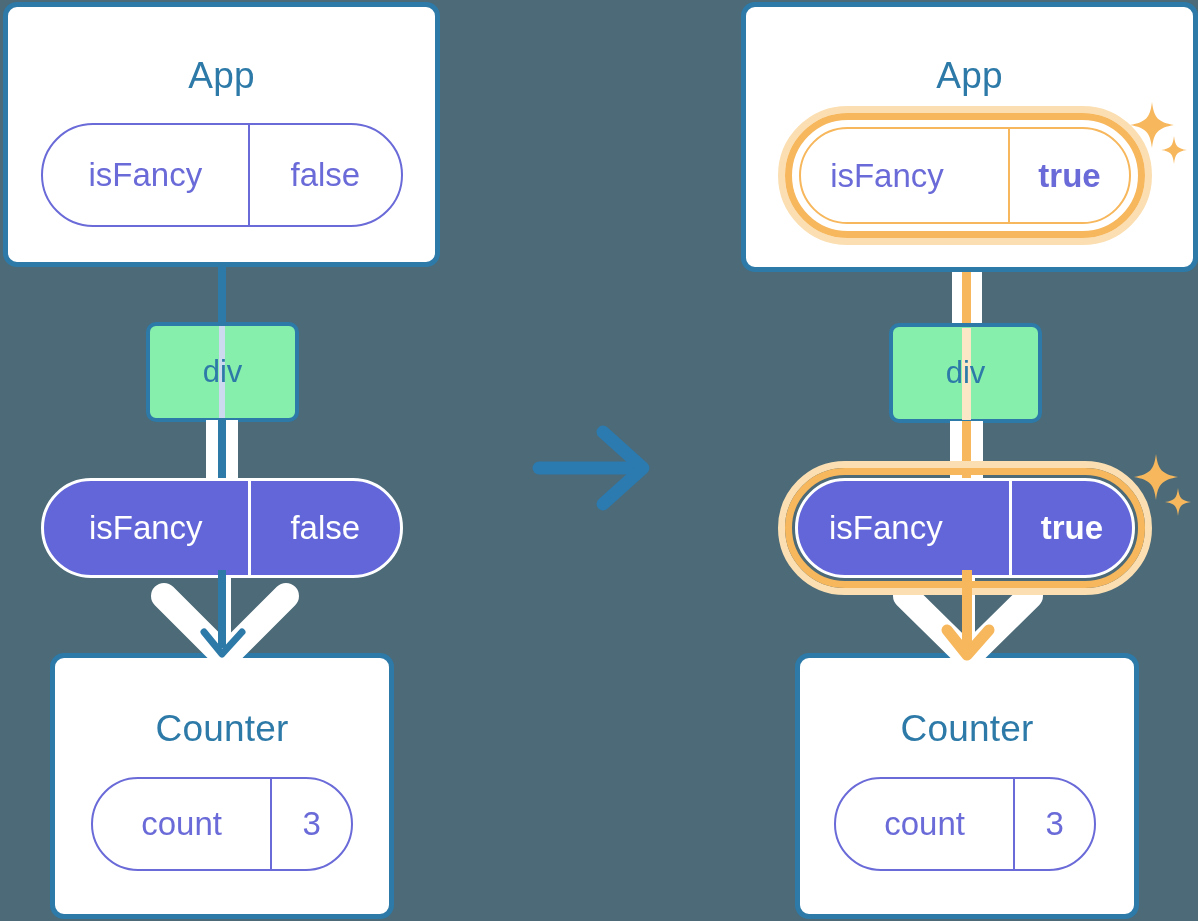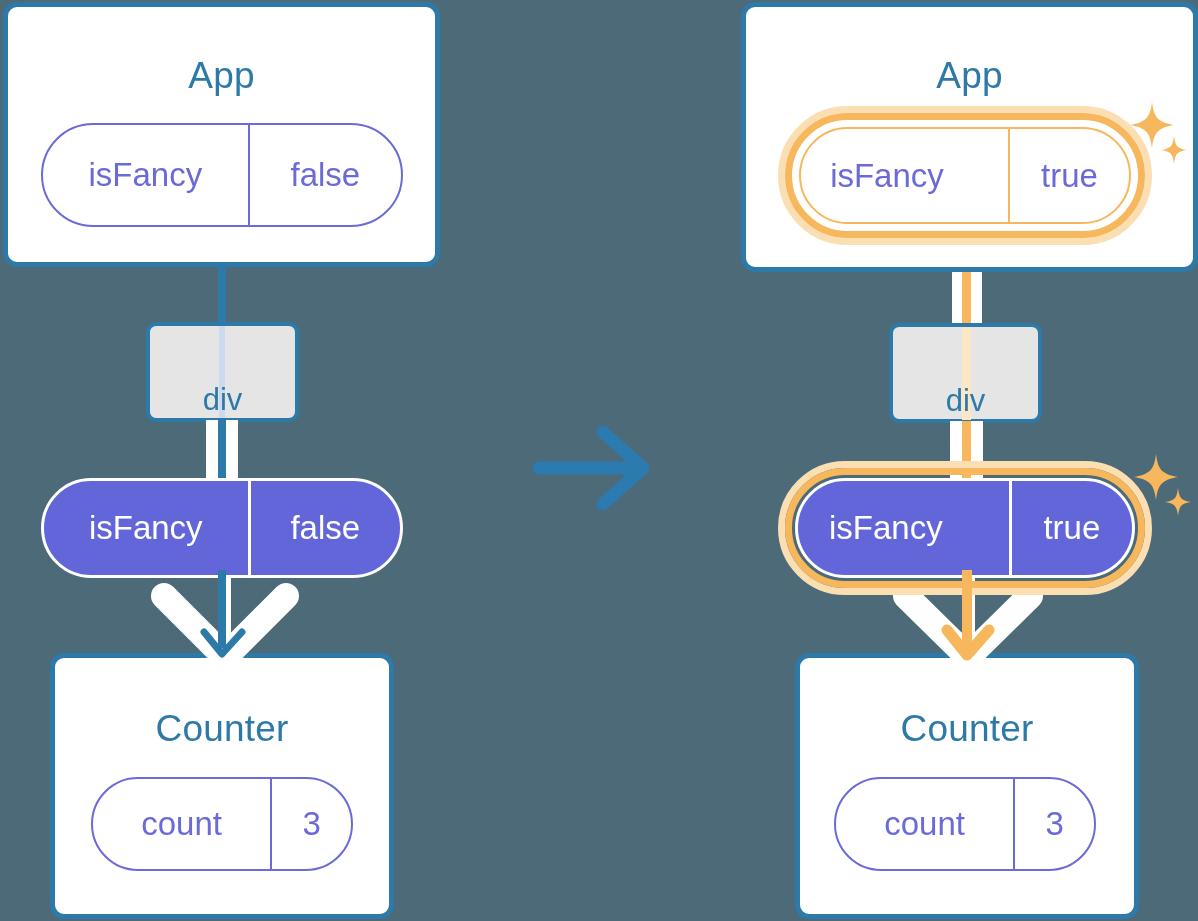--- a/index.html
+++ b/index.html
@@ -35,26 +35,26 @@
     text-align: center;
     color: #2d7aa8;
     font-size: 37px;
     letter-spacing: 0.2px;
     white-space: nowrap;
   }
 
   
   .node-div {
     position: absolute;
-    background: #e5e5e5;
+    background: #86efac;
     border: 4px solid #2d7aa8;
     border-radius: 10px;
     box-sizing: border-box;
     display: flex;
-    align-items: flex-end;
+    align-items: center;
     justify-content: center;
     color: #2d7aa8;
     font-size: 31px;
   }
   .node-div span { position: relative; z-index: 3; }
 
   
   .pill {
     position: absolute;
     box-sizing: border-box;
@@ -90,21 +90,21 @@
   
   .pill.outline.hl {
     border-color: #f7b75c;
     background: #ffffff;
   }
   .pill.outline.hl .seg.right { border-left-color: #f7b75c; }
   .pill.outline.hl .seg { color: #6a6ad8; }
 
   .seg.left  { font-size: 33px; }
   .seg.right { font-size: 33px; text-align: right; }
-  .bold { font-weight: normal; margin-left: 35px; }
+  .bold { font-weight: bold; margin-left: 35px; }
 
   
   .ring {
     position: absolute;
     border-radius: 999px;
     box-sizing: border-box;
     pointer-events: none;
   }
   .ring.outer { border: 7px solid #fbdfb2; }
   .ring.inner { border: 7px solid #f7b75c; }

